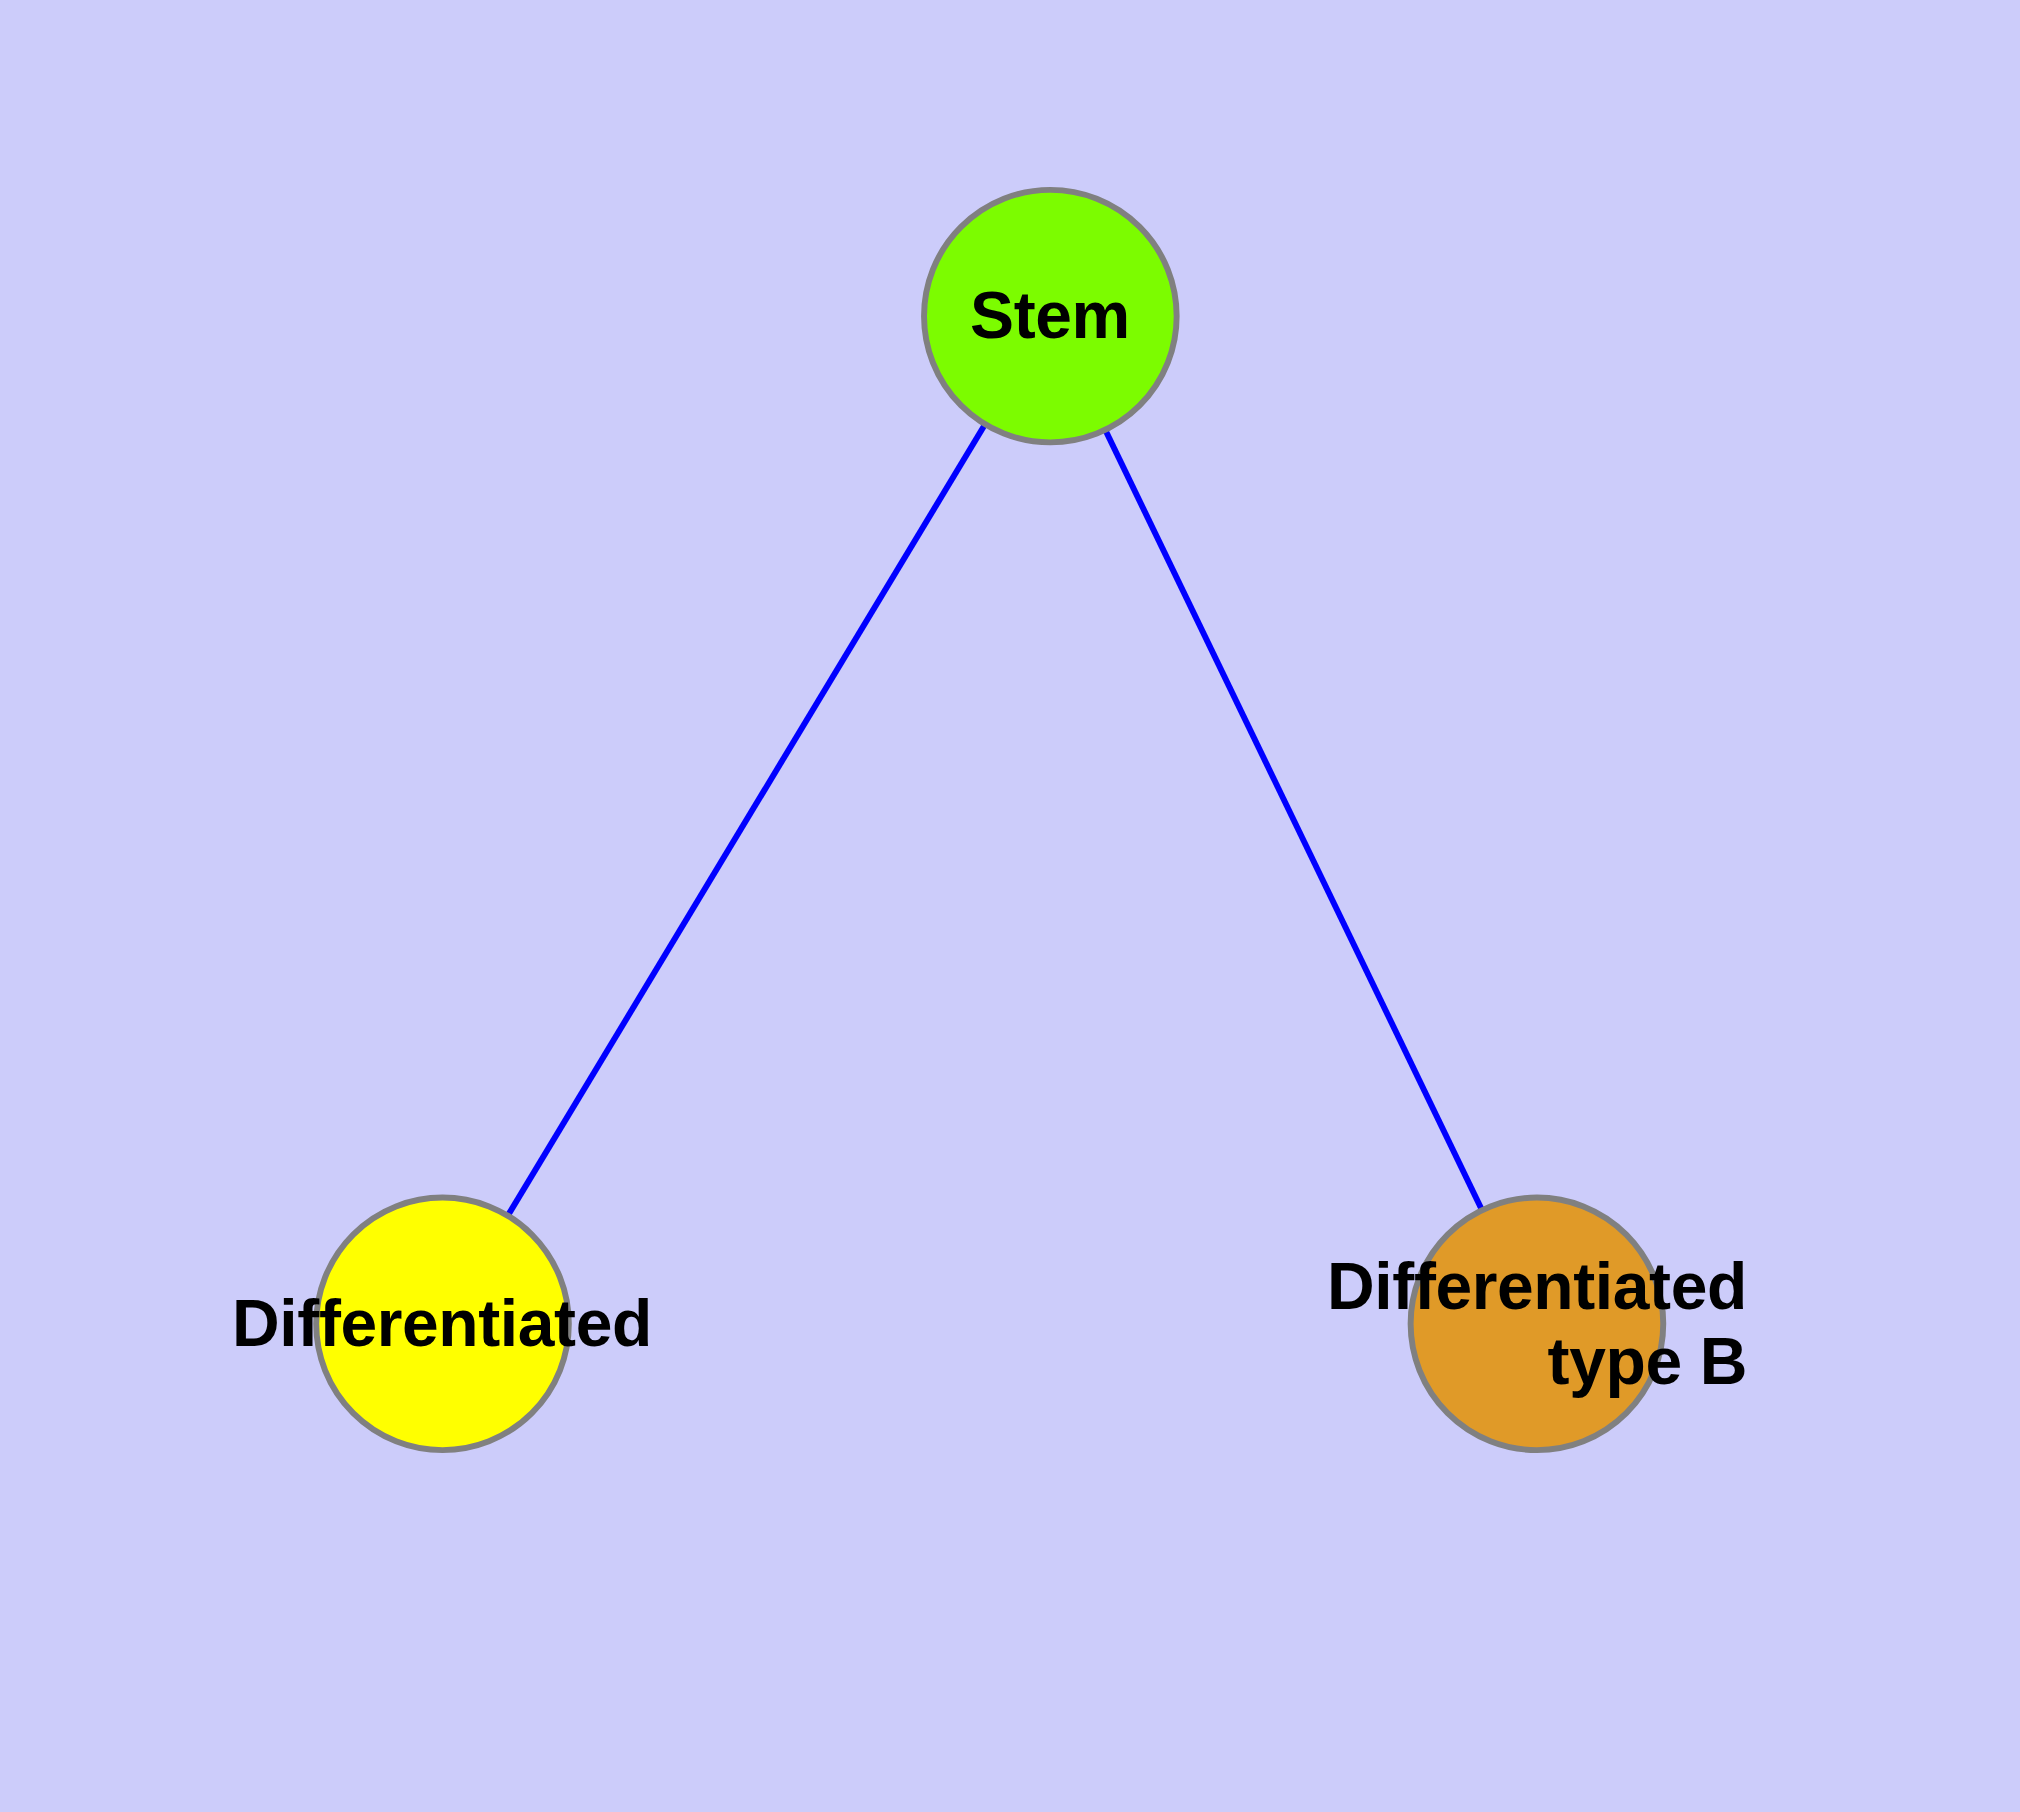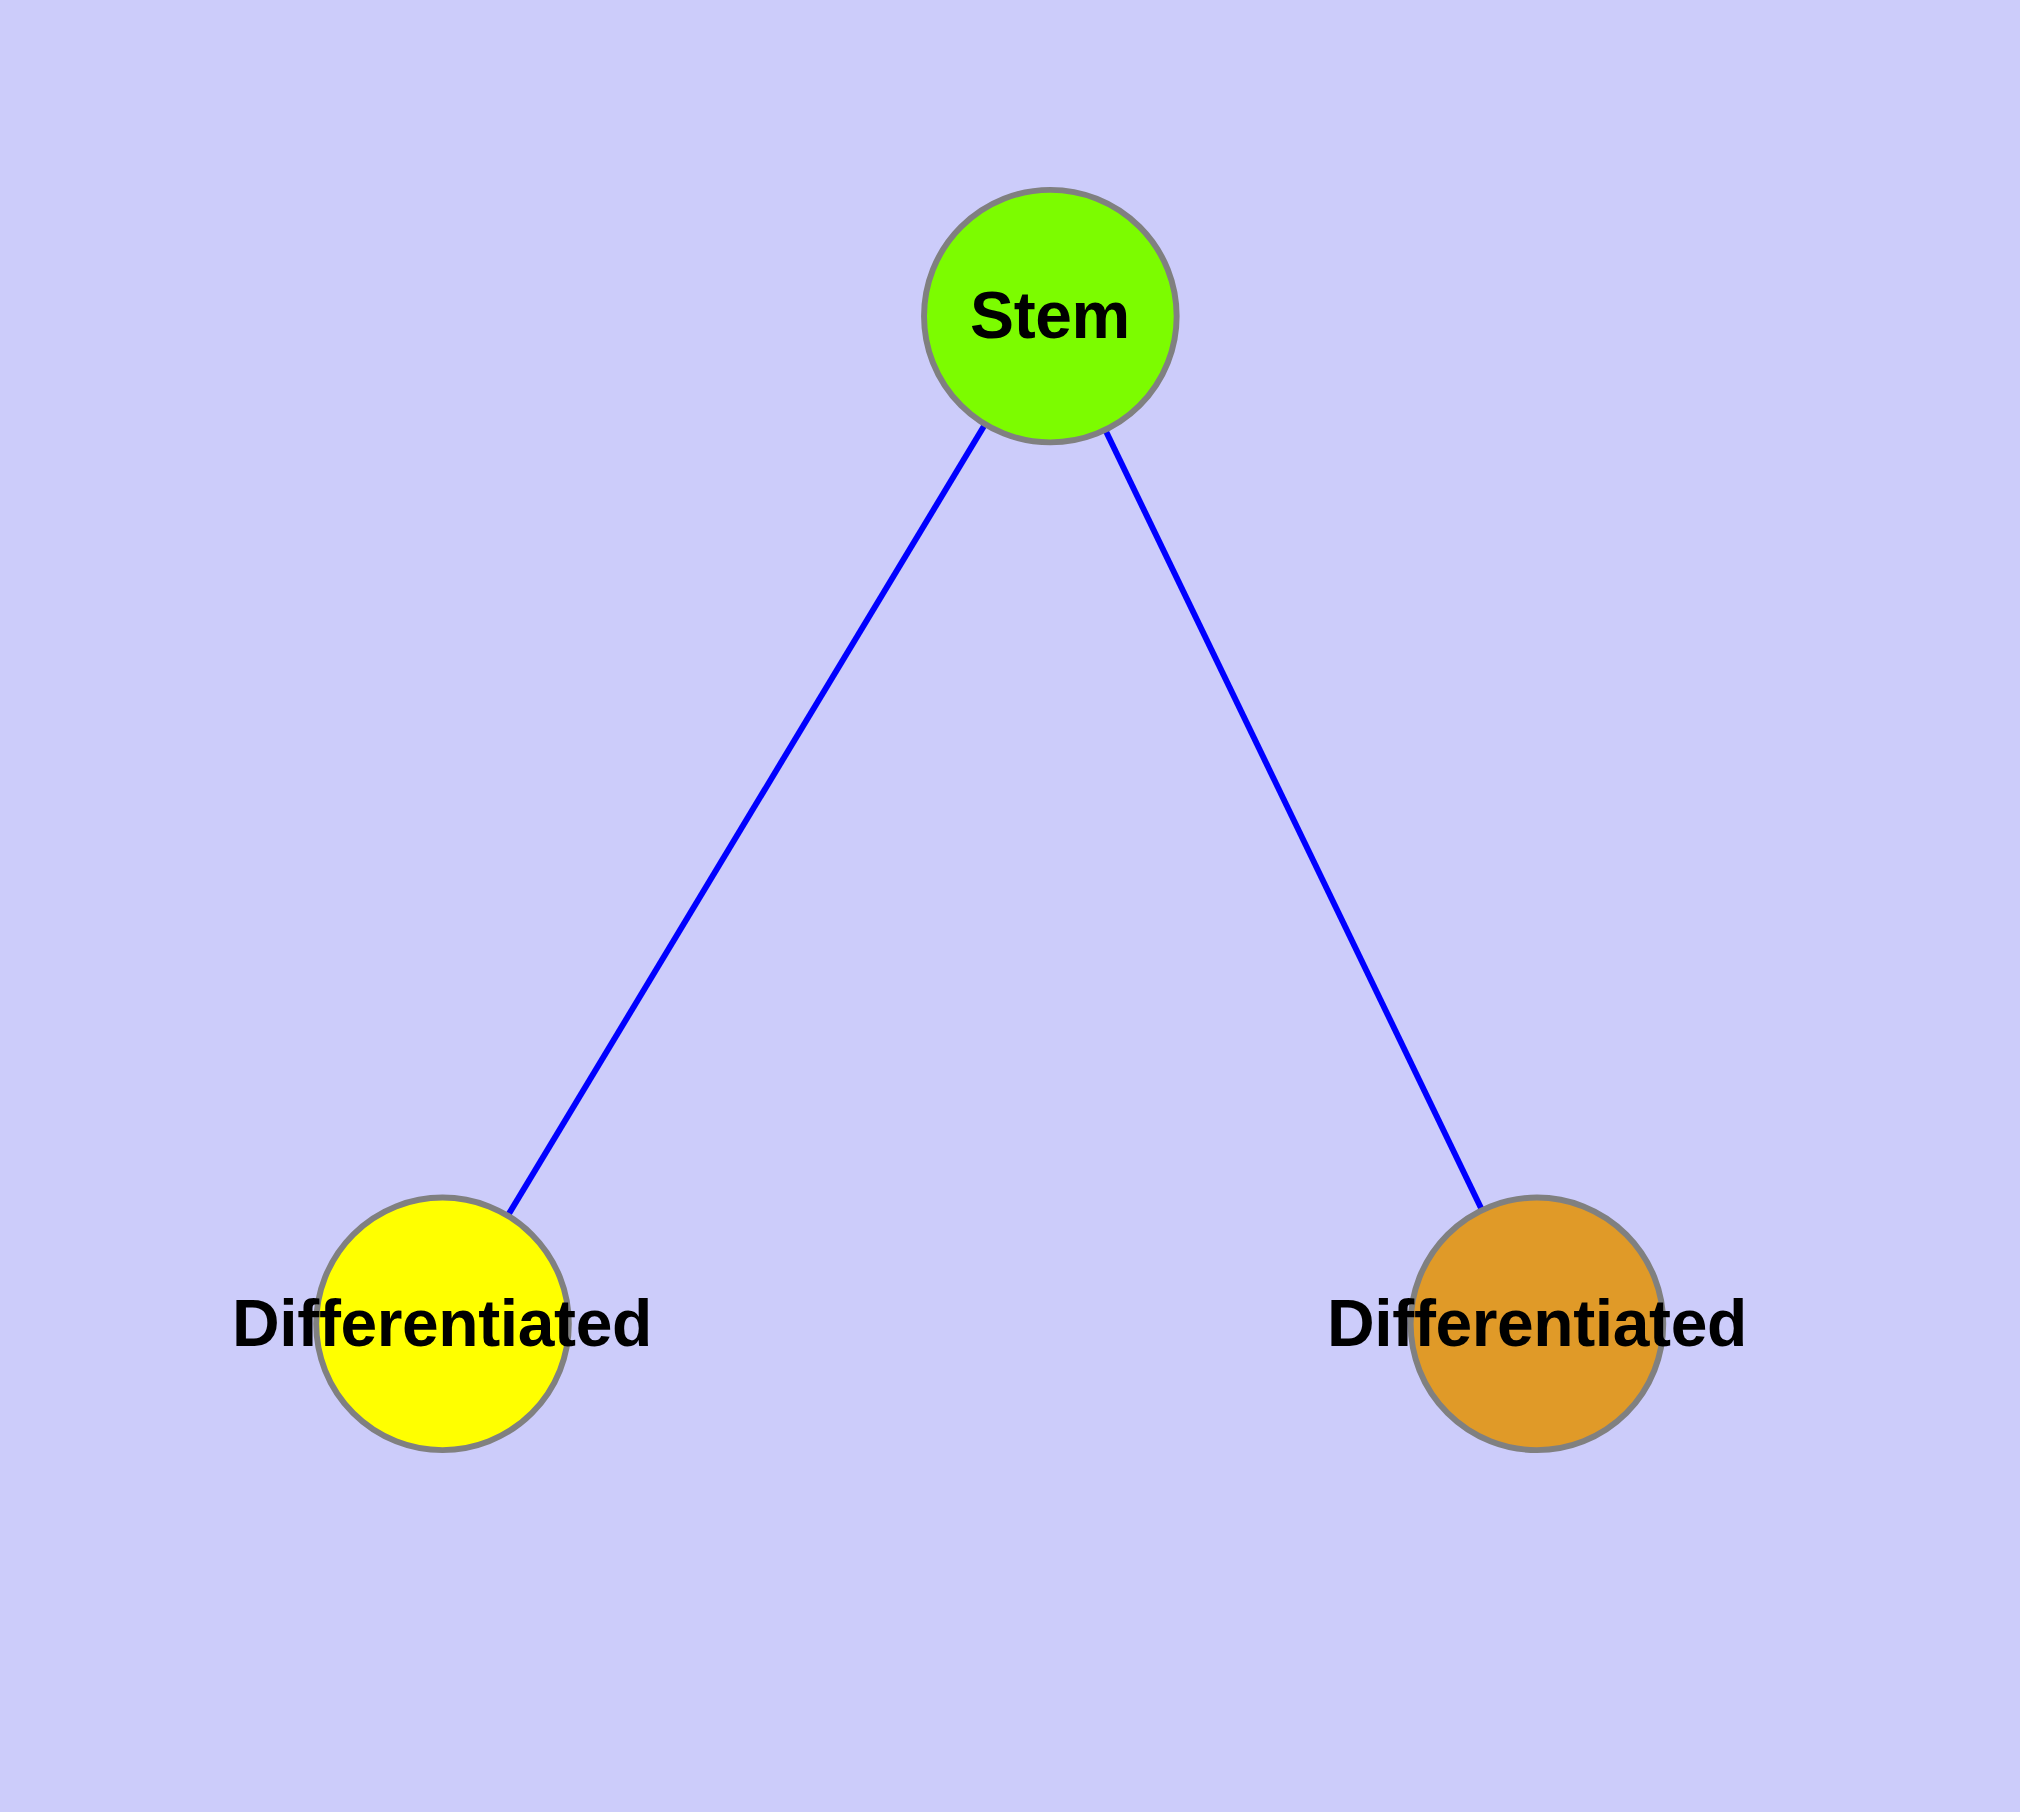--- a/index.html
+++ b/index.html
@@ -51,17 +51,17 @@
     <g id="node-layer">
         <circle cx="1239" cy="373" r="149" fill="#7cfc00" stroke="#808080" stroke-width="7"></circle>
         <circle cx="522" cy="1562" r="149" fill="#ffff00" stroke="#808080" stroke-width="7"></circle>
         <circle cx="1813" cy="1562" r="149" fill="#e09a28" stroke="#808080" stroke-width="7"></circle>
       </g>
   </svg>
 
   <div id="label-layer">
       <div class="node-label" style="left: 1050px; top: 316px; color: rgb(0, 0, 0); font-size: 66px;"><span style="display: block;">Stem</span></div>
       <div class="node-label" style="left: 442px; top: 1324px; color: rgb(0, 0, 0); font-size: 66px;"><span style="display: block;">Differentiated</span></div>
-      <div class="node-label" style="left: 1537px; top: 1324px; color: rgb(0, 0, 0); font-size: 66px;"><span style="display: block;">Differentiated</span></div>
+      <div class="node-label" style="left: 1537px; top: 1324px; color: rgb(0, 0, 0); font-size: 66px;"><span style="display: block;">Differentiated</span><span style="display: block;">type B</span></div>
     </div>
 
 </div>
 
 
 </body></html>

